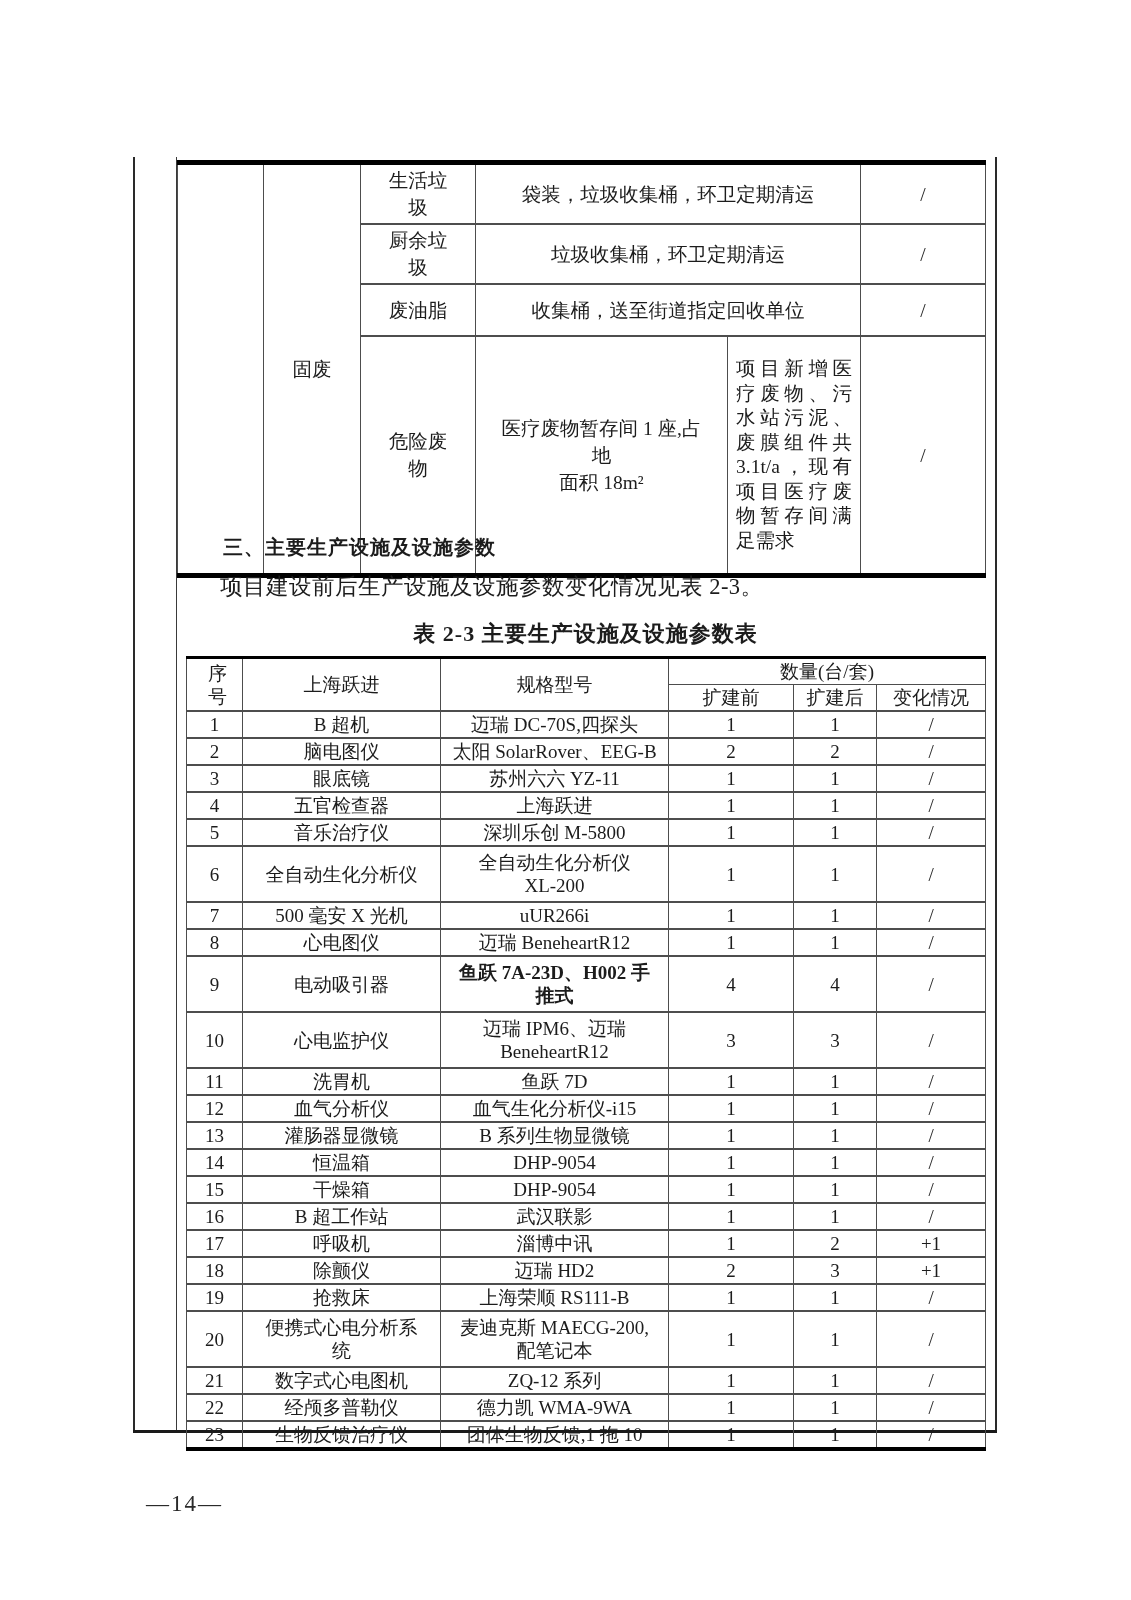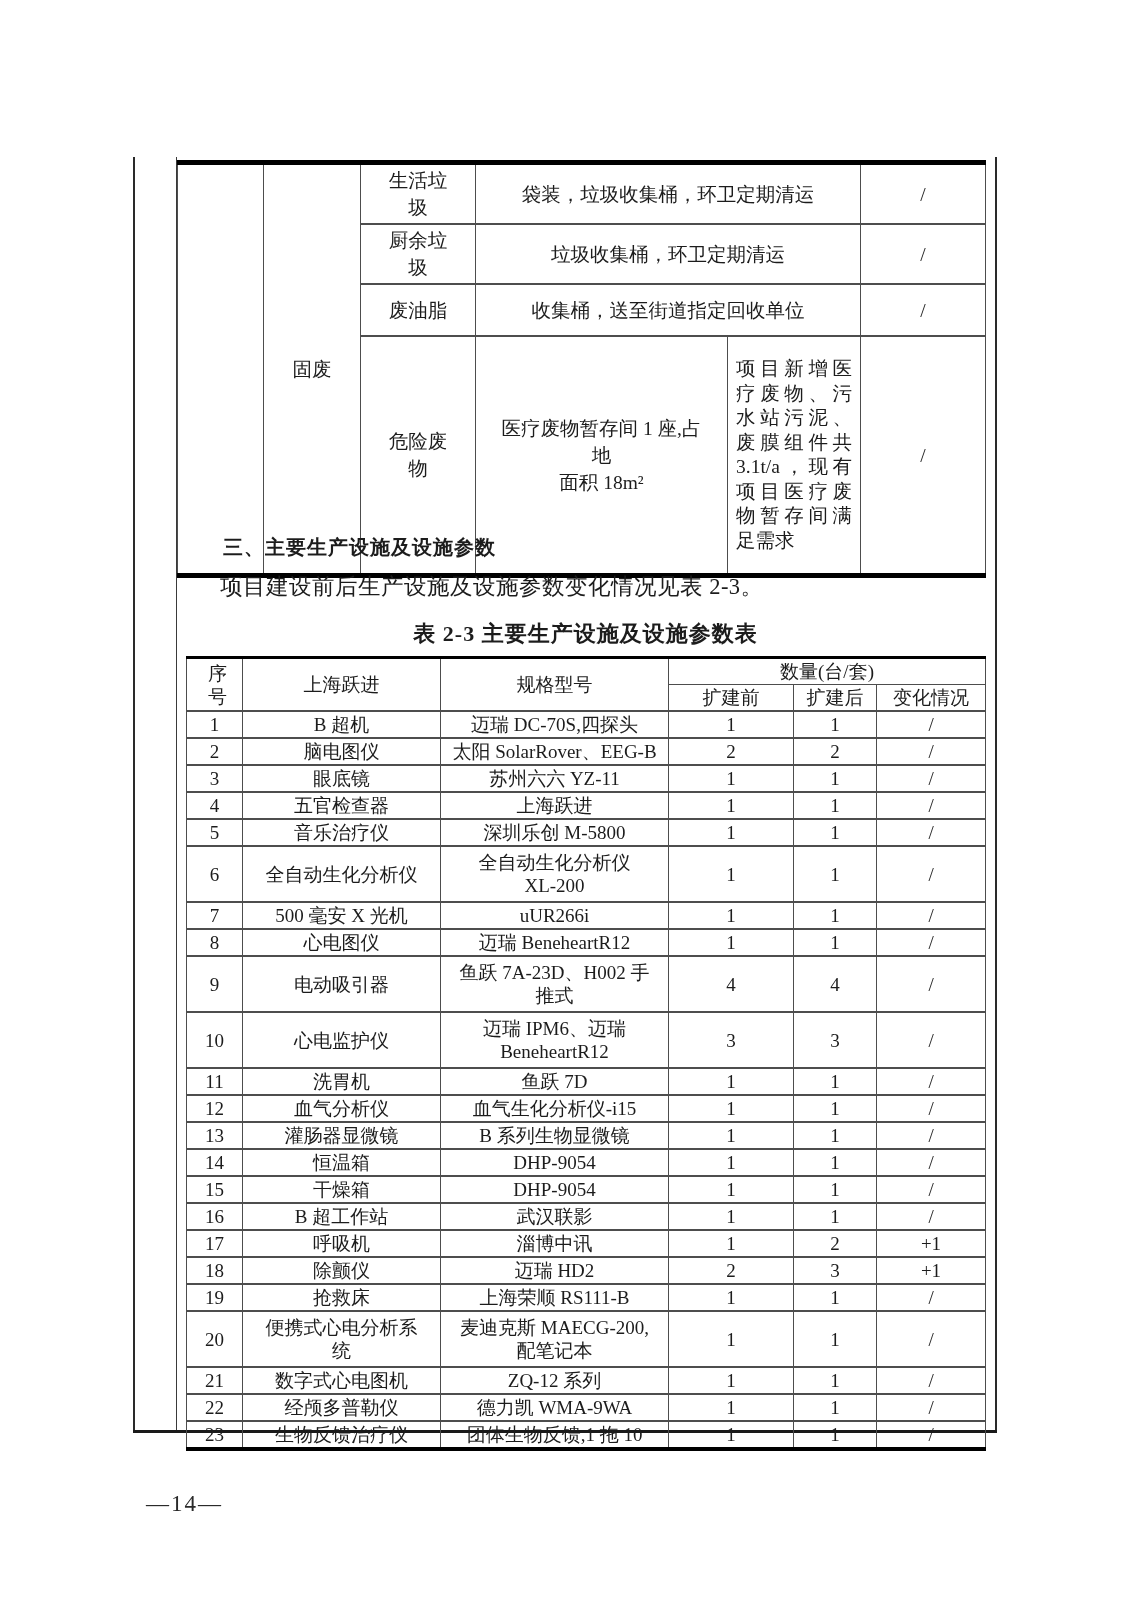--- a/index.html
+++ b/index.html
@@ -194,21 +194,21 @@
           <td>8</td>
           <td>心电图仪</td>
           <td>迈瑞 BeneheartR12</td>
           <td>1</td>
           <td>1</td>
           <td>/</td>
         </tr>
         <tr>
           <td>9</td>
           <td>电动吸引器</td>
-          <td style="padding: 4px 12px;">鱼跃 7A-23D、H002 手
+          <td style="padding: 4px 12px; font-weight: bold;">鱼跃 7A-23D、H002 手
 推式</td>
           <td>4</td>
           <td>4</td>
           <td>/</td>
         </tr>
         <tr>
           <td>10</td>
           <td>心电监护仪</td>
           <td style="padding: 4px 2px;">迈瑞 IPM6、迈瑞
 BeneheartR12</td>

